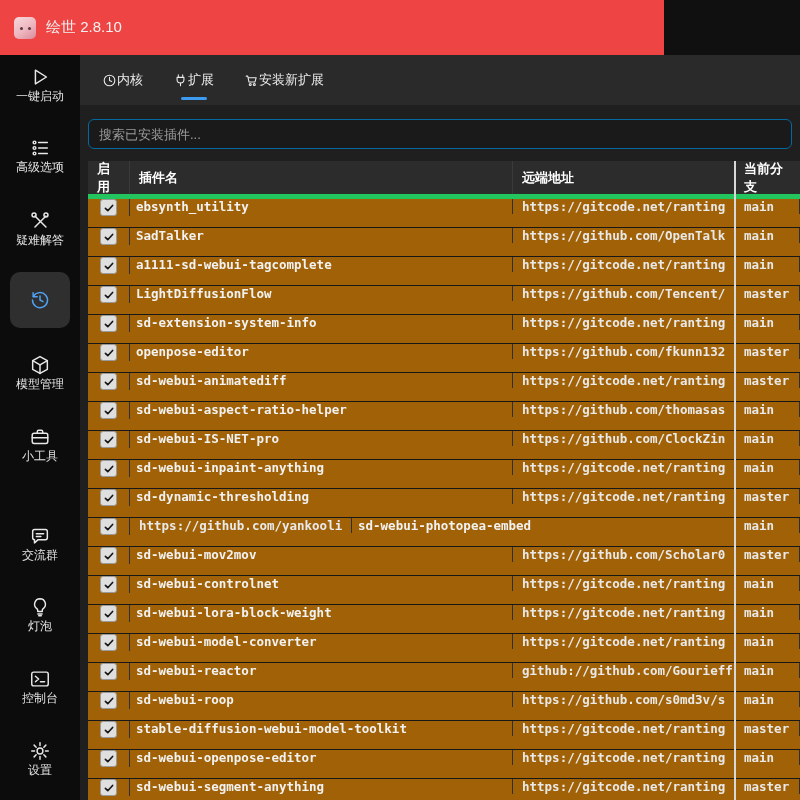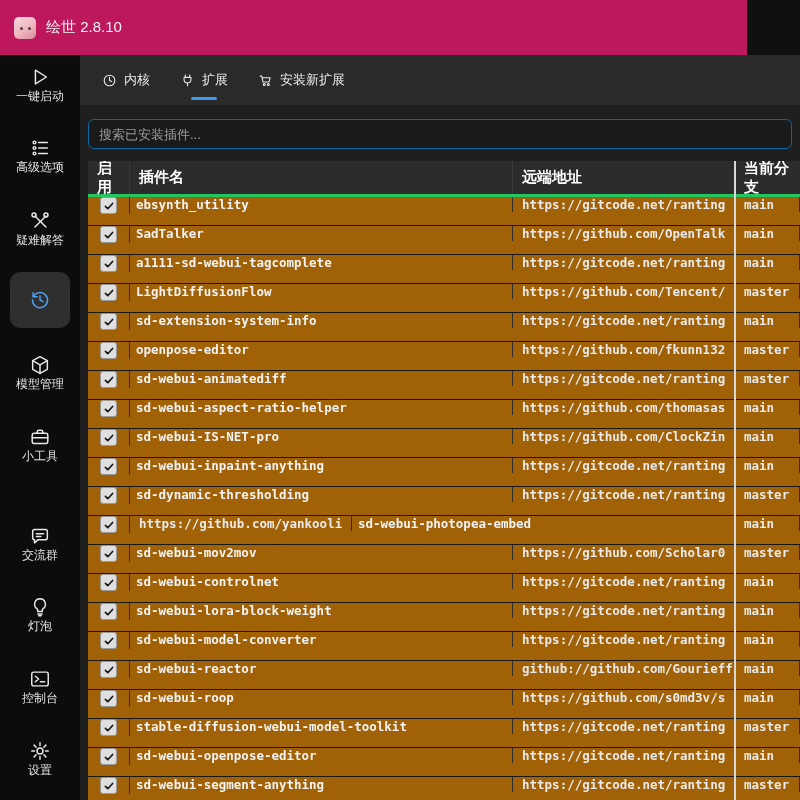--- a/index.html
+++ b/index.html
@@ -5,22 +5,22 @@
   html,body{margin:0;padding:0;}
   body{
     width:800px;height:800px;overflow:hidden;position:relative;
     background:#101010;color:#fff;
     font-family:"Liberation Sans","DejaVu Sans",sans-serif;
     -webkit-font-smoothing:antialiased;
   }
   svg{display:block;}
   
   .titlebar{
-    position:absolute;top:0;left:0;width:747px;height:55px;
-    background:#be185d;display:flex;align-items:center;padding-left:14px;box-sizing:border-box;
+    position:absolute;top:0;left:0;width:664px;height:55px;
+    background:#ef4444;display:flex;align-items:center;padding-left:14px;box-sizing:border-box;
   }
   .app-icon{
     width:22px;height:22px;border-radius:5px;position:relative;flex:0 0 auto;
     background:linear-gradient(145deg,#f6d9dd 0%,#eeb6bf 55%,#d98b9a 100%);
   }
   .app-icon::after{
     content:"";position:absolute;left:6px;top:10px;width:3px;height:3px;border-radius:50%;
     background:#5b3a40;box-shadow:8px 0 0 #5b3a40;
   }
   .app-title{margin-left:10px;font-size:15px;color:#f2f2f2;}
@@ -36,38 +36,38 @@
   .side-item .lbl{font-size:12px;color:#e3e3e3;white-space:nowrap;}
   .side-item.selected{
     left:10px;width:60px;height:56px;border-radius:10px;background:#2f2f2f;
     justify-content:center;color:#4fa3f5;
   }
   
   .main{position:absolute;left:80px;top:55px;width:720px;height:745px;background:#1f1f1f;}
   .tabbar{
     height:50px;background:#2a2a2a;display:flex;align-items:stretch;padding-left:22px;gap:30px;
   }
-  .tab{display:flex;align-items:center;gap:7px;font-size:13px;color:#ececec;position:relative;cursor:pointer;}
+  .tab{display:flex;align-items:center;font-size:13px;color:#ececec;position:relative;cursor:pointer;}
   .tab svg{width:15px;height:15px;stroke:currentColor;fill:none;stroke-width:1.7;stroke-linecap:round;stroke-linejoin:round;}
   .tab.selected::after{
     content:"";position:absolute;bottom:5px;left:50%;transform:translateX(-50%);
     width:26px;height:3px;border-radius:2px;background:#3d9bf0;
   }
   .search-wrap{padding:14px 8px 12px 8px;}
   .search{
     width:100%;height:30px;box-sizing:border-box;background:#1a1a1a;border:1px solid #0369a1;border-radius:6px;
     color:#dddddd;font-size:13px;padding:0 10px;outline:none;
     font-family:"Liberation Sans","DejaVu Sans",sans-serif;
   }
   .search::placeholder{color:#9c9c9c;}
   
   .table{position:absolute;left:8px;right:0;top:106px;bottom:0;overflow:hidden;}
   .thead{
-    display:flex;height:33px;background:#2c2c2c;border-bottom:3px solid #22c55e;
-    font-weight:bold;font-size:15px;align-items:center;
+    display:flex;height:33px;background:#2c2c2c;border-bottom:5px solid #22c55e;
+    font-weight:bold;font-size:13px;align-items:center;
   }
   .th{box-sizing:border-box;height:100%;display:flex;align-items:center;padding:0 9px;border-right:1px solid #3a3a3a;}
   .col-enable{width:42px;flex:0 0 auto;}
   .col-name{width:383px;flex:0 0 auto;}
   .col-remote{width:222px;flex:0 0 auto;}
   .col-branch{flex:1 1 auto;border-right:none;}
   .tbody{}
   .row{
     display:flex;height:28px;align-items:flex-start;background:#a16207;border-bottom:1px solid #181818;
     font-family:"DejaVu Sans Mono","Liberation Mono",monospace;font-size:12.5px;

